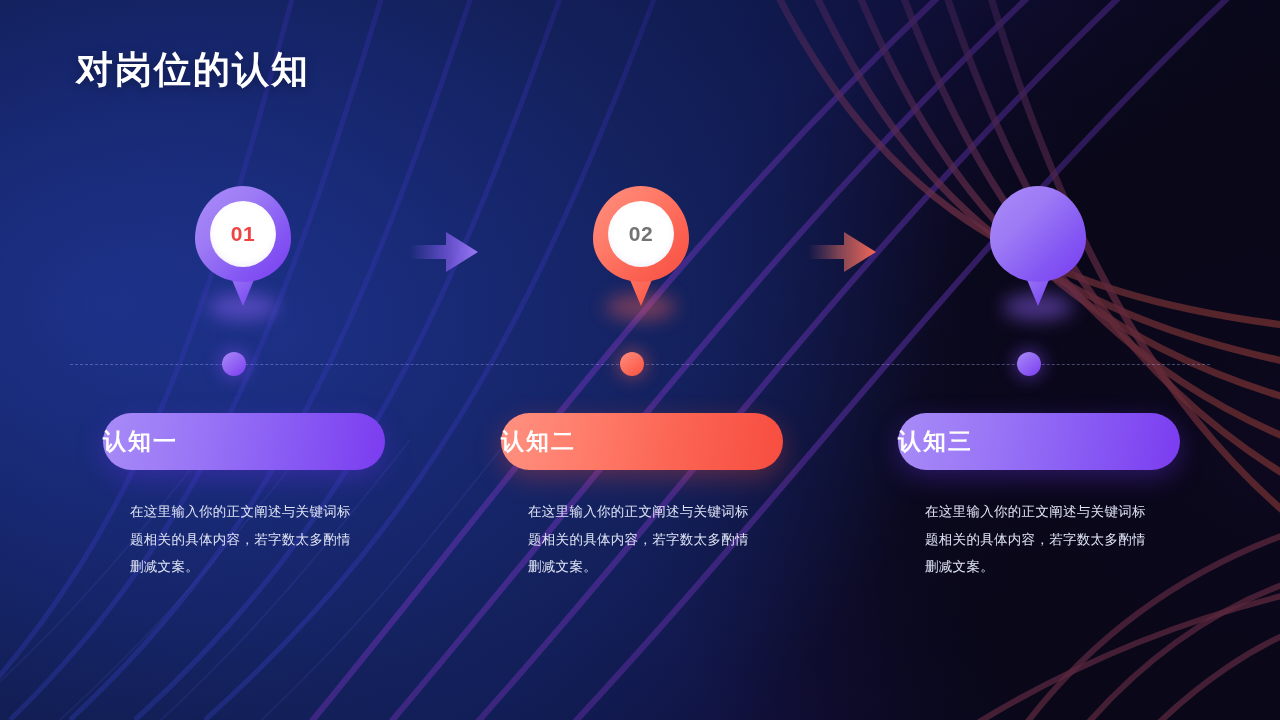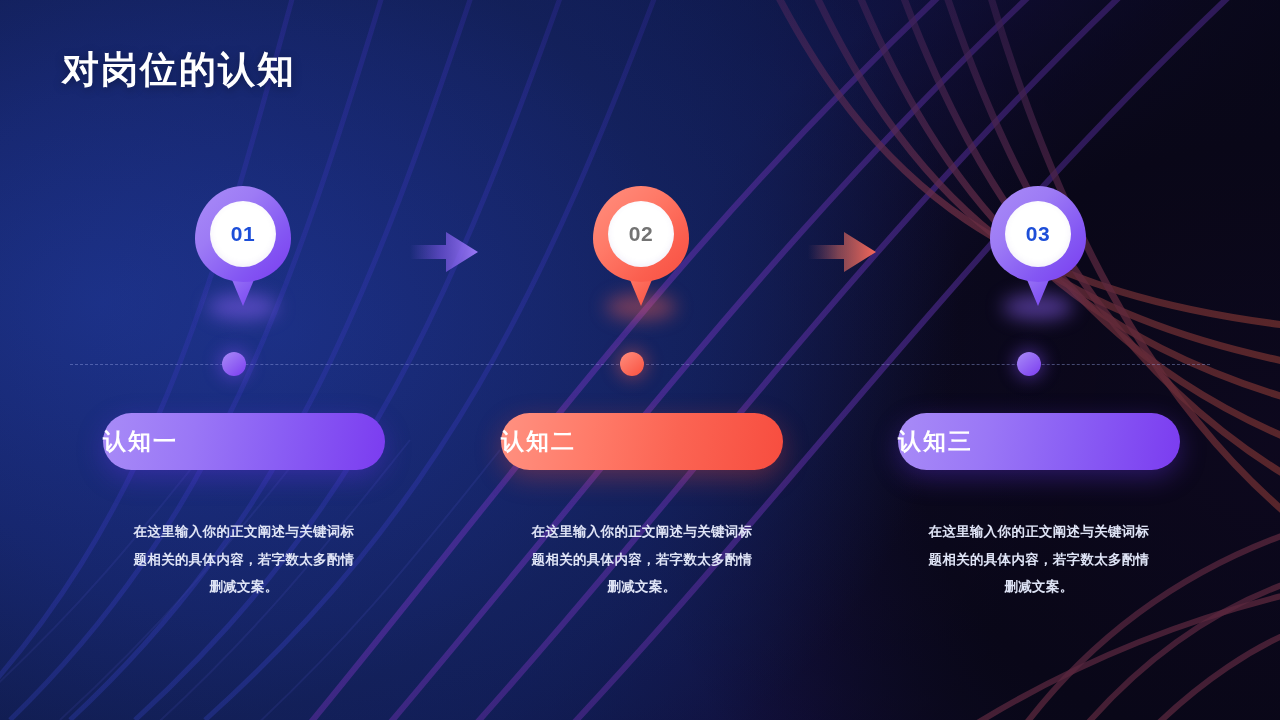--- a/index.html
+++ b/index.html
@@ -26,21 +26,21 @@
   .bg-waves svg { display:block; width:1280px; height:720px; }
 
   .vignette {
     position:absolute; inset:0;
     background:radial-gradient(820px 640px at 22% 46%, rgba(40,70,190,0.20) 0%, rgba(20,35,110,0.05) 46%, rgba(0,0,0,0.30) 100%);
     pointer-events:none;
   }
 
   
   .title {
-    position:absolute; left:62px; top:48px;
+    position:absolute; left:76px; top:48px;
     font-size:37px; font-weight:bold; color:#ffffff;
     letter-spacing:2px; line-height:1.2;
     text-shadow:0 2px 10px rgba(0,0,0,0.35);
     white-space:nowrap;
   }
 
   
   .dash-line {
     position:absolute; left:70px; top:364px; width:1140px; height:0;
     border-top:1px dashed rgba(150,165,230,0.42);
@@ -74,21 +74,21 @@
   }
   .pin .disc {
     position:absolute; left:50%; top:48px; width:66px; height:66px;
     margin-left:-33px; margin-top:-33px;
     background:#ffffff; border-radius:50%;
     display:flex; align-items:center; justify-content:center;
     box-shadow:inset 0 -2px 6px rgba(120,90,200,0.10);
     z-index:3;
   }
   .pin .num { font-size:21px; font-weight:bold; letter-spacing:0.5px; }
-  .pin.purple .num { color:#1d4ed8; }
+  .pin.purple .num { color:#ef4444; }
   .pin.coral  .num { color:#737373; }
   .pin .glow {
     position:absolute; left:50%; top:108px; width:70px; height:26px;
     margin-left:-35px; border-radius:50%;
     filter:blur(9px); z-index:0;
   }
   .pin.purple .glow { background:rgba(140,95,245,0.50); }
   .pin.coral  .glow { background:rgba(250,95,80,0.42); }
 
   
@@ -110,26 +110,25 @@
     background:linear-gradient(100deg, #a88bf7 0%, #9a77f6 32%, #8a5ef4 62%, #7b3cf0 100%);
     box-shadow:0 8px 26px rgba(95,50,220,0.38);
   }
   .pill.coral {
     background:linear-gradient(100deg, #ff9181 0%, #ff7b69 32%, #fb6453 62%, #f74d3f 100%);
     box-shadow:0 8px 26px rgba(230,70,55,0.34);
   }
 
   
   .para {
-    position:absolute; top:518px; left:27px;
+    position:absolute; top:498px; left:27px;
     width:228px;
     font-size:13.5px; line-height:2.05;
-    color:#dfe4f6; text-align:center;
+    color:#dfe4f6; text-align:left;
     letter-spacing:0.3px;
-    font-weight:bold;
   }
 
   
   .arrow { position:absolute; top:228px; width:68px; height:48px; }
   .arrow.a1 { left:410px; }
   .arrow.a2 { left:808px; }
   .arrow svg { display:block; width:68px; height:48px; }
 </style>
 </head>
 <body>
@@ -257,23 +256,20 @@
       </defs>
       <path d="M 0 17 L 36 17 L 36 4 L 68 24 L 36 44 L 36 31 L 0 31 Z" fill="url(#arrowCoral)"></path>
     </svg>
   </div>
 
   <div class="node n3">
     <div class="pin purple">
       <div class="glow"></div>
       <div class="tail"></div>
       <div class="body"></div>
-      <div class="disc">
-        <span class="num">03</span>
-      </div>
     </div>
     <div class="dot purple"></div>
     <div class="pill purple">
       <span>认知三</span>
     </div>
     <div class="para">在这里输入你的正文阐述与关键词标题相关的具体内容，若字数太多酌情删减文案。</div>
   </div>
 
 </div>
 

